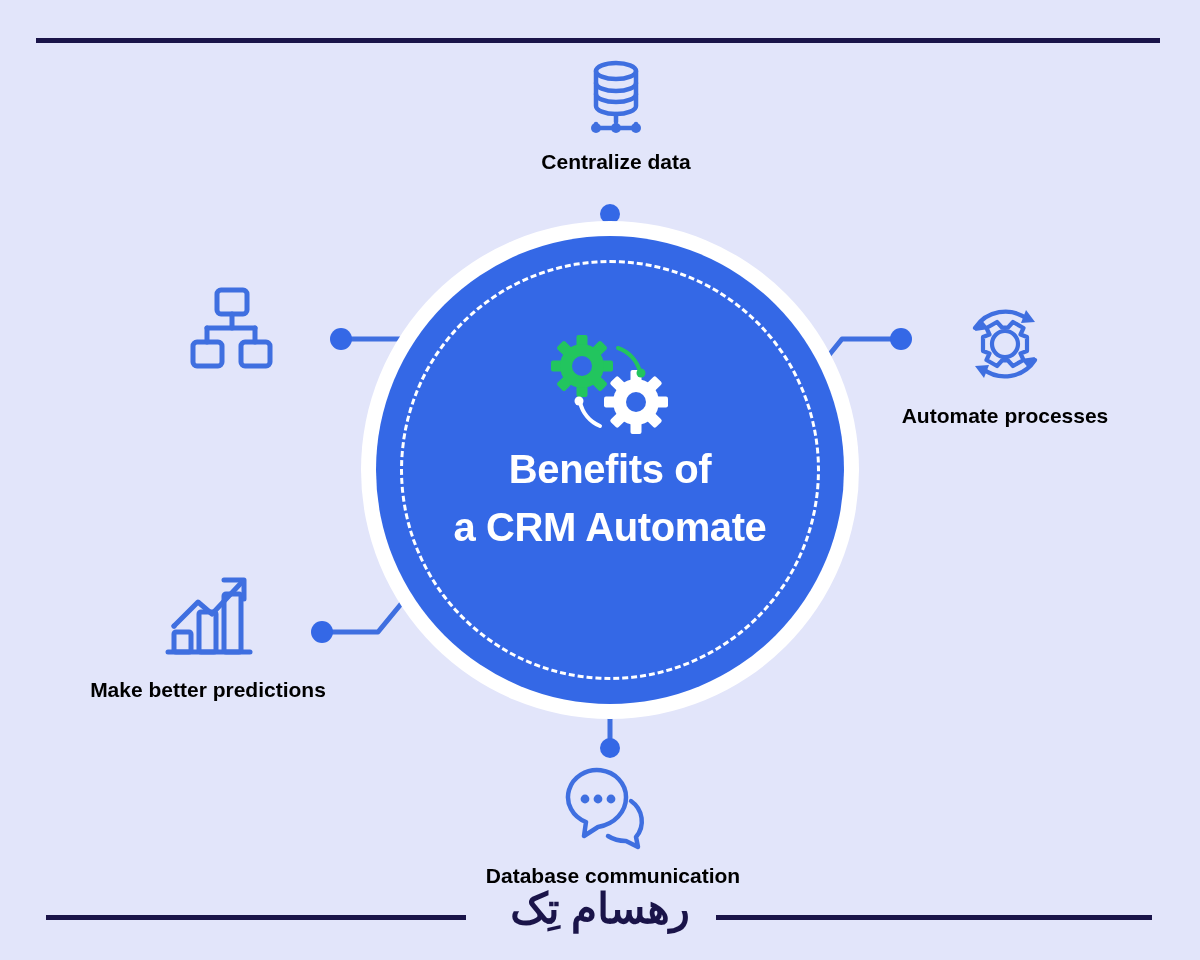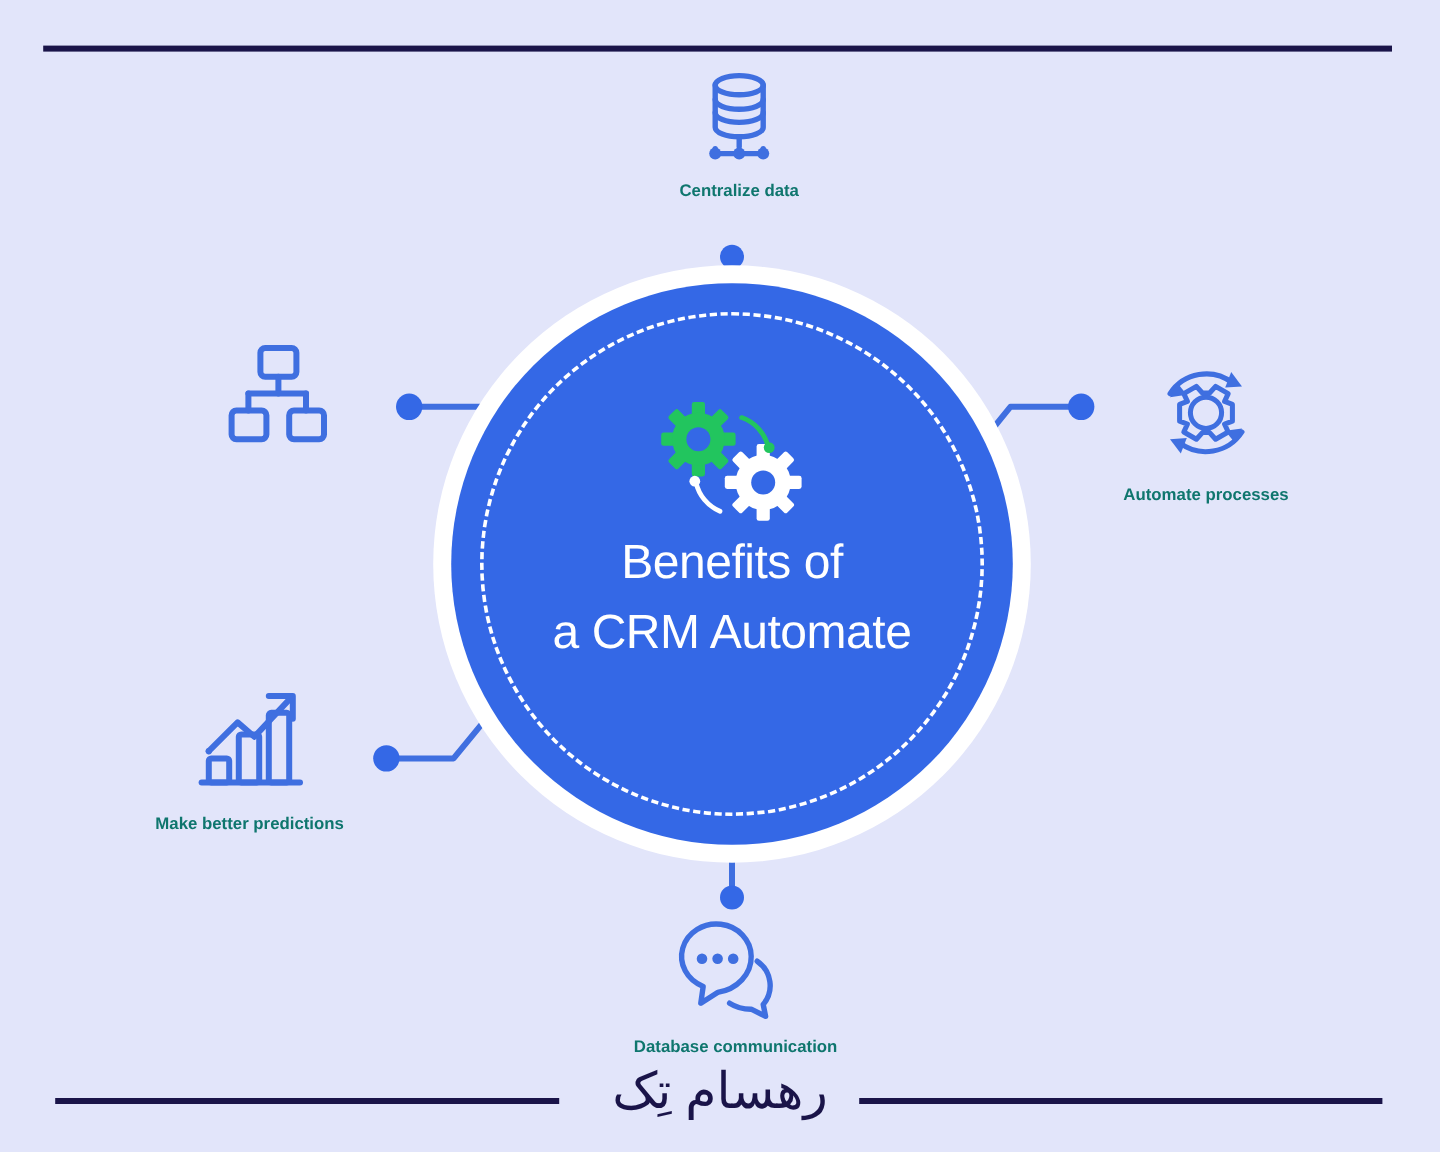--- a/index.html
+++ b/index.html
@@ -61,21 +61,21 @@
 
   
   #center-text {
     position: absolute;
     left: 400px;
     top: 440px;
     width: 420px;
     text-align: center;
     color: #ffffff;
     font-size: 40px;
-    font-weight: normal;
+    font-weight: bold;
     line-height: 1.45;
     letter-spacing: -0.4px;
   }
 
   
   #gears {
     position: absolute;
     left: 540px;
     top: 330px;
     width: 150px;
@@ -96,43 +96,43 @@
   .spoke {
     position: absolute;
   }
   .spoke .ico {
     display: block;
     margin: 0 auto;
   }
   .spoke .lbl {
     display: block;
     text-align: center;
-    color: #0f766e;
-    font-size: 14px;
+    color: #000000;
+    font-size: 21px;
     font-weight: bold;
     white-space: nowrap;
     margin-top: 10px;
   }
 
   #spoke-centralize  { left: 466px; top: 58px;  width: 300px; }
   #spoke-organized   { left: 106px; top: 282px; width: 250px; }
   #spoke-predictions { left: 48px;  top: 568px; width: 320px; }
   #spoke-automate    { left: 860px; top: 294px; width: 290px; }
   #spoke-communicate { left: 448px; top: 766px; width: 330px; }
 
   
   #wordmark {
     position: absolute;
     left: 466px;
     top: 888px;
     width: 268px;
     text-align: center;
     color: #1a1449;
     font-size: 42px;
-    font-weight: normal;
+    font-weight: bold;
     direction: rtl;
     line-height: 1;
   }
 </style>
 </head>
 <body>
 
 <div id="stage">
 
   <div class="rule" id="rule-top"></div>

